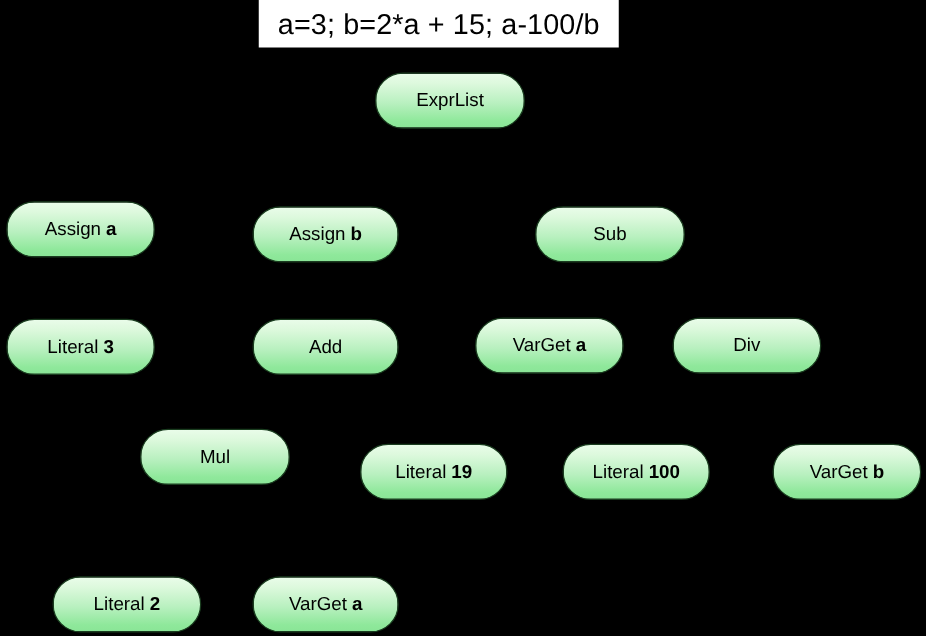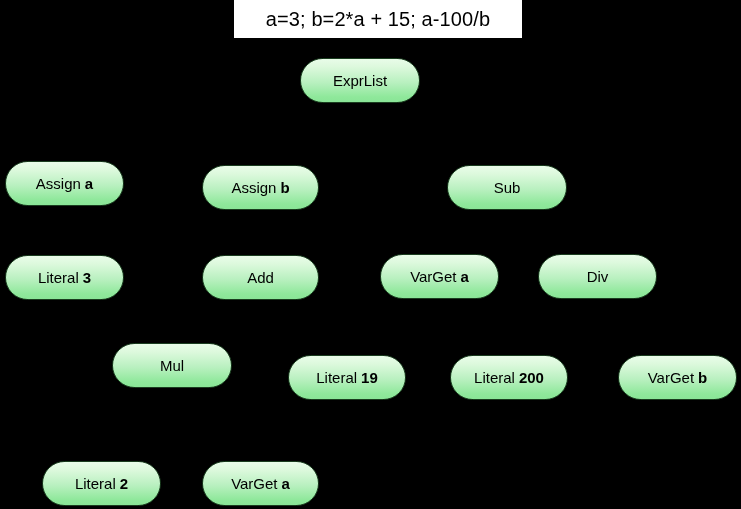--- a/index.html
+++ b/index.html
@@ -20,30 +20,30 @@
     left: 0;
     top: 0;
     width: 741px;
     height: 509px;
     background: #000000;
   }
 
   
   .code-box {
     position: absolute;
-    left: 234px;
+    left: 207px;
     top: 0px;
     width: 288px;
     height: 38px;
     background: #ffffff;
     color: #000000;
     display: flex;
     align-items: center;
     justify-content: center;
-    font-size: 20px;
+    font-size: 23px;
     font-family: "Liberation Sans", sans-serif;
     letter-spacing: 0.1px;
     white-space: pre;
   }
 
   
   .node {
     position: absolute;
     height: 45px;
     border-radius: 22.5px;
@@ -75,21 +75,21 @@
         <span class="lbl">ExprList</span>
       </div>
       <div class="node" style="left: 5px; top: 161px; width: 119px;">
         <span class="lbl">Assign</span>
         <span class="val">a</span>
       </div>
       <div class="node" style="left: 202px; top: 165px; width: 117px;">
         <span class="lbl">Assign</span>
         <span class="val">b</span>
       </div>
-      <div class="node" style="left: 447px; top: 165px; width: 120px;">
+      <div class="node" style="left: 428px; top: 165px; width: 120px;">
         <span class="lbl">Sub</span>
       </div>
       <div class="node" style="left: 5px; top: 255px; width: 119px;">
         <span class="lbl">Literal</span>
         <span class="val">3</span>
       </div>
       <div class="node" style="left: 202px; top: 255px; width: 117px; text-align: center;">
         <span class="lbl">Add</span>
       </div>
       <div class="node" style="left: 380px; top: 254px; width: 119px;">
@@ -101,21 +101,21 @@
       </div>
       <div class="node" style="left: 112px; top: 343px; width: 120px;">
         <span class="lbl">Mul</span>
       </div>
       <div class="node" style="left: 288px; top: 355px; width: 118px;">
         <span class="lbl">Literal</span>
         <span class="val">19</span>
       </div>
       <div class="node" style="left: 450px; top: 355px; width: 118px;">
         <span class="lbl">Literal</span>
-        <span class="val">200</span>
+        <span class="val">100</span>
       </div>
       <div class="node" style="left: 618px; top: 355px; width: 119px;">
         <span class="lbl">VarGet</span>
         <span class="val">b</span>
       </div>
       <div class="node" style="left: 42px; top: 461px; width: 119px;">
         <span class="lbl">Literal</span>
         <span class="val">2</span>
       </div>
       <div class="node" style="left: 202px; top: 461px; width: 117px;">

